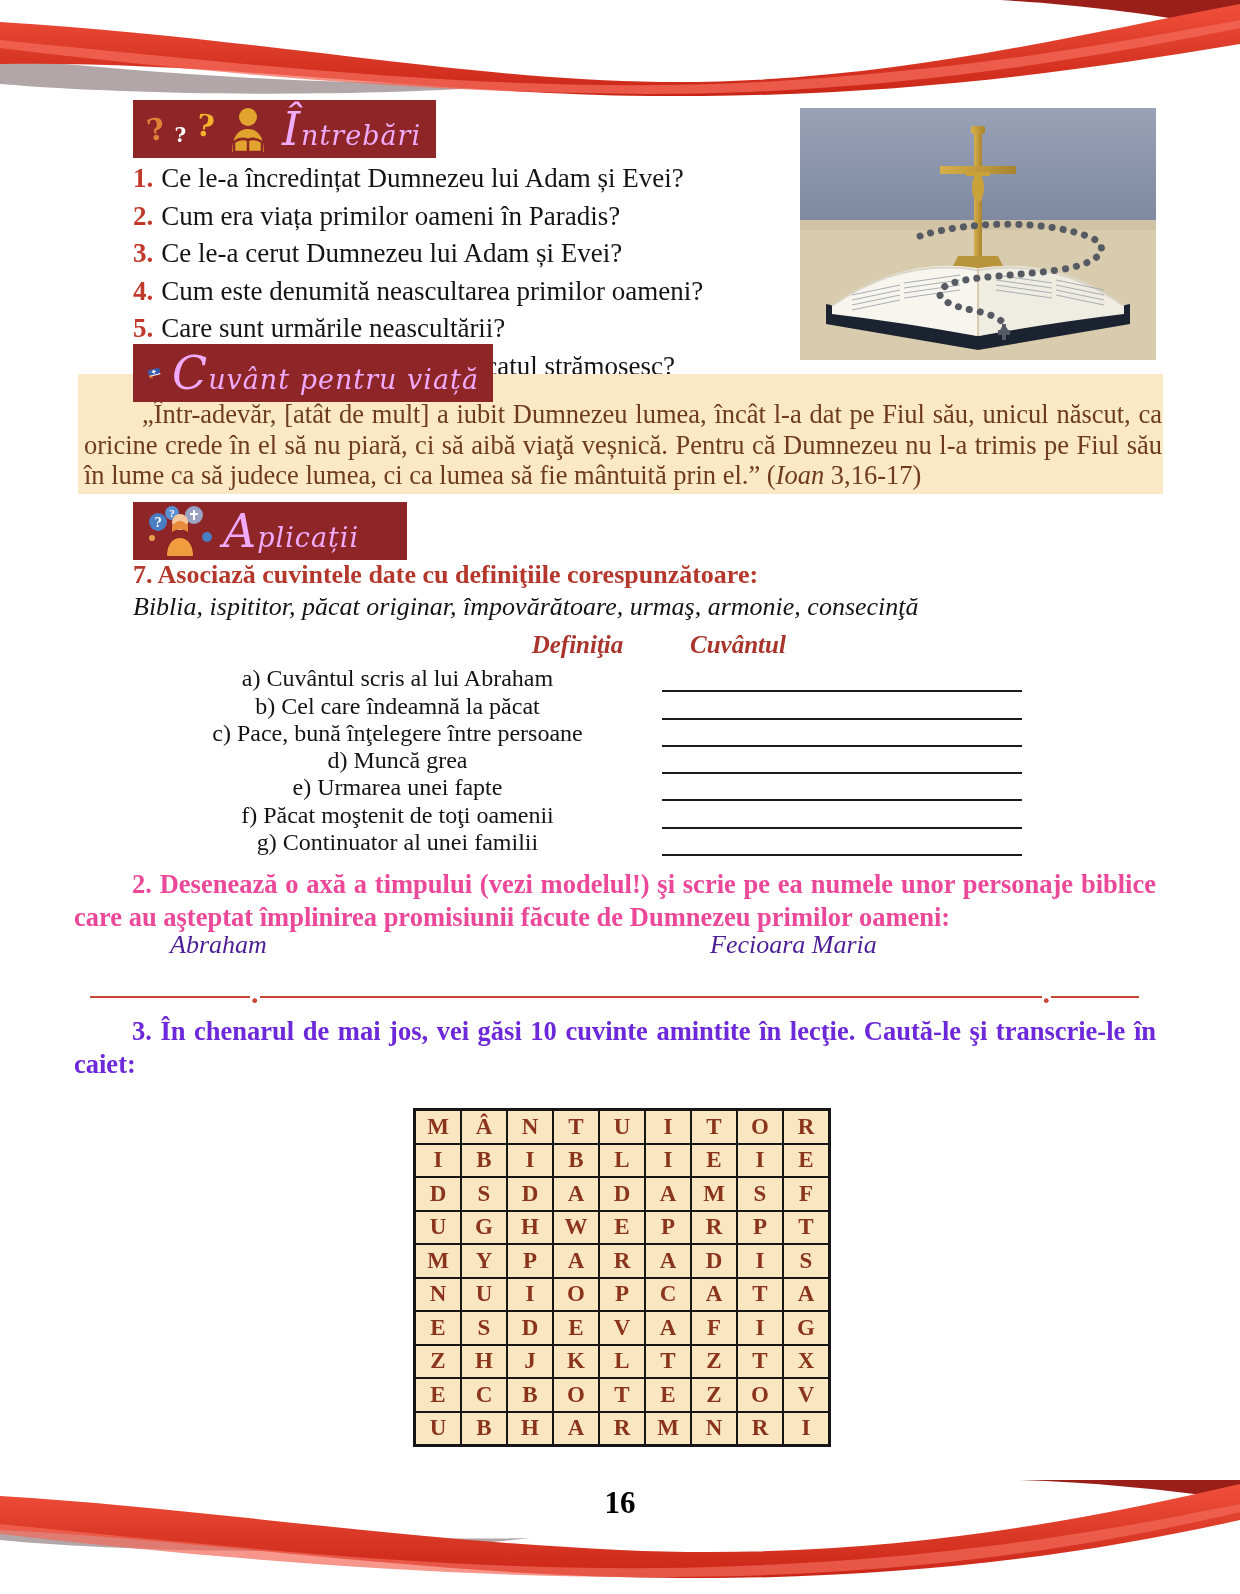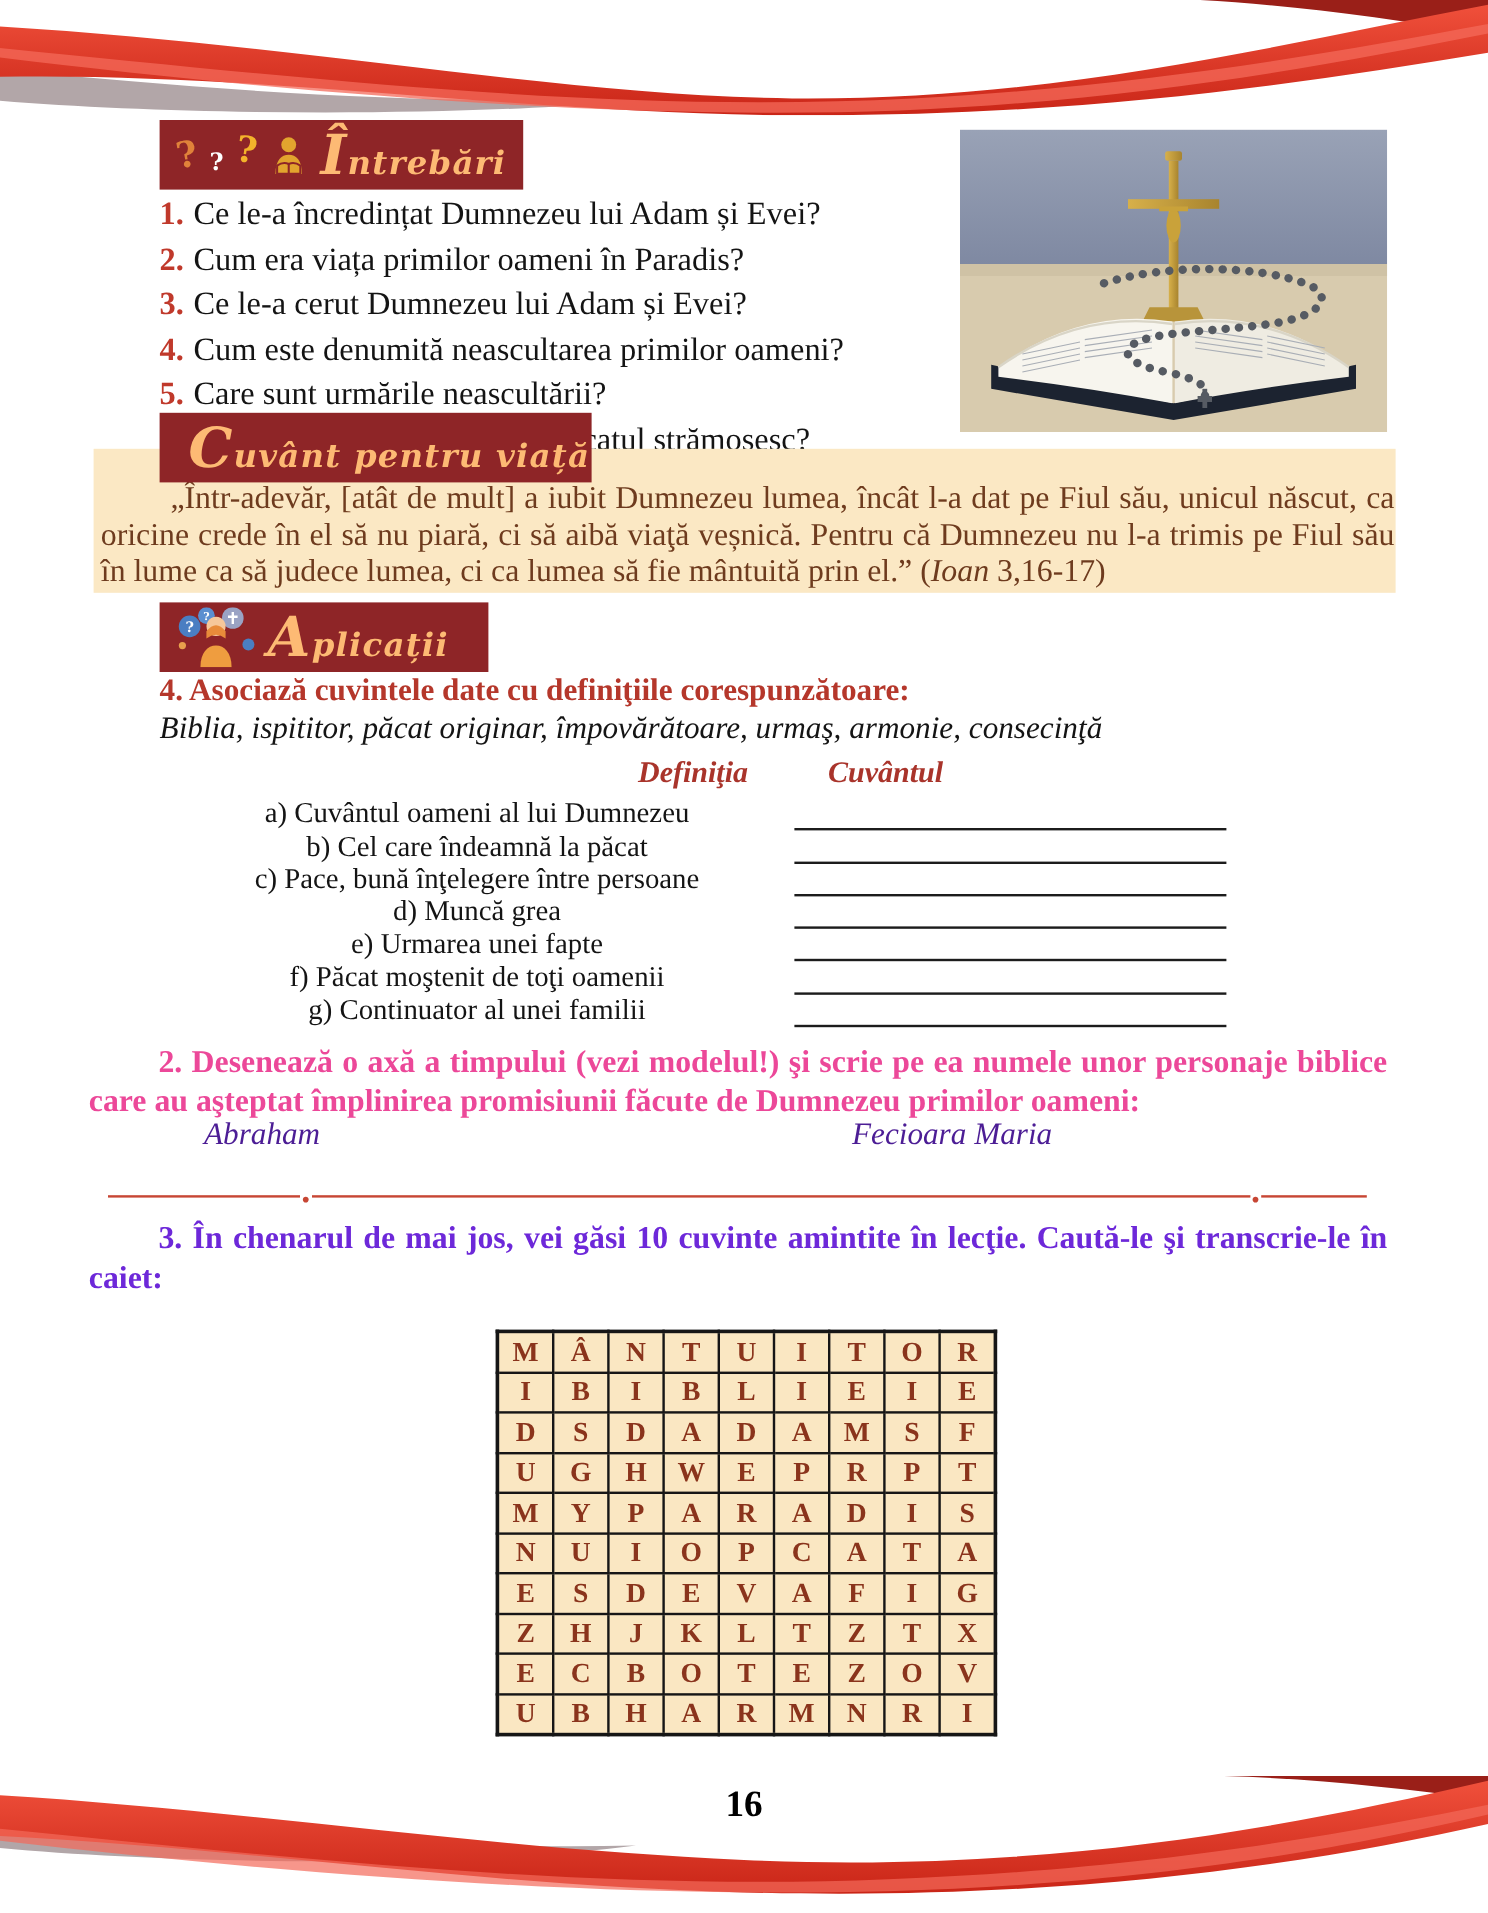--- a/index.html
+++ b/index.html
@@ -6,22 +6,22 @@
   .page{position:relative;width:1240px;height:1594px;background:#ffffff;
         font-family:"Liberation Serif",serif;overflow:hidden;}
 
   
   .wave-top{position:absolute;left:0;top:0;width:1240px;height:96px;}
   .wave-bottom{position:absolute;left:0;top:1480px;width:1240px;height:114px;}
 
   
   .banner{position:absolute;height:58px;background:#8e2527;display:flex;
           align-items:center;padding:0 14px;box-sizing:border-box;gap:10px;}
-  .banner-title{font-family:"DejaVu Serif",serif;font-style:italic;color:#fdba74;
-          font-size:27px;line-height:1;display:block;white-space:nowrap;letter-spacing:1px;font-weight:bold;}
+  .banner-title{font-family:"DejaVu Serif",serif;font-style:italic;color:#f0abfc;
+          font-size:27px;line-height:1;display:block;white-space:nowrap;letter-spacing:1px;}
   .banner-title::first-letter{font-size:46px;}
   .qm{font-family:"DejaVu Serif",serif;font-weight:bold;display:inline-block;}
   .qm1{color:#e0823a;font-size:30px;transform:rotate(-10deg);}
   .qm2{color:#ffffff;font-size:20px;transform:translateY(6px);}
   .qm3{color:#f3b32b;font-size:30px;transform:rotate(8deg) translateY(-4px);}
 
   
   .questions{position:absolute;left:133px;top:160px;font-size:27px;line-height:37.5px;color:#141414;}
   .q-row{white-space:nowrap;}
   .qnum{color:#c0392b;font-weight:bold;margin-right:8px;}
@@ -174,30 +174,30 @@
       <path d="M47,4 L47,14 M43,8 L51,8" stroke="#ffffff" stroke-width="2"></path>
       <circle cx="60" cy="31" r="5" fill="#4a7ec2"></circle>
       <circle cx="5" cy="32" r="3" fill="#e8a04c"></circle>
       <path d="M33,24 a8,8 0 1,1 0.1,0 Z" fill="#f6c79a"></path>
       <path d="M25,20 Q33,10 41,20 L41,26 Q33,20 25,26 Z" fill="#e88b3a"></path>
       <path d="M20,50 C20,38 26,32 33,32 C40,32 46,38 46,50 Z" fill="#ef9d3f"></path>
     </svg>
     <span class="banner-title">Aplicații</span>
   </div>
 
-  <div class="ex1-heading">4. Asociază cuvintele date cu definiţiile corespunzătoare:</div>
+  <div class="ex1-heading">7. Asociază cuvintele date cu definiţiile corespunzătoare:</div>
   <div class="ex1-words">Biblia, ispititor, păcat originar, împovărătoare, urmaş, armonie, consecinţă</div>
 
   <div class="defs">
     <div class="def-headers">
       <span>Definiţia</span>
       <span class="def-h2">Cuvântul</span>
     </div>
     <div class="def-row">
-        <span class="def-text">a) Cuvântul oameni al lui Dumnezeu</span>
+        <span class="def-text">a) Cuvântul scris al lui Abraham</span>
         <span class="def-blank"></span>
       </div>
     <div class="def-row">
         <span class="def-text">b) Cel care îndeamnă la păcat</span>
         <span class="def-blank"></span>
       </div>
     <div class="def-row">
         <span class="def-text">c) Pace, bună înţelegere între persoane</span>
         <span class="def-blank"></span>
       </div>

